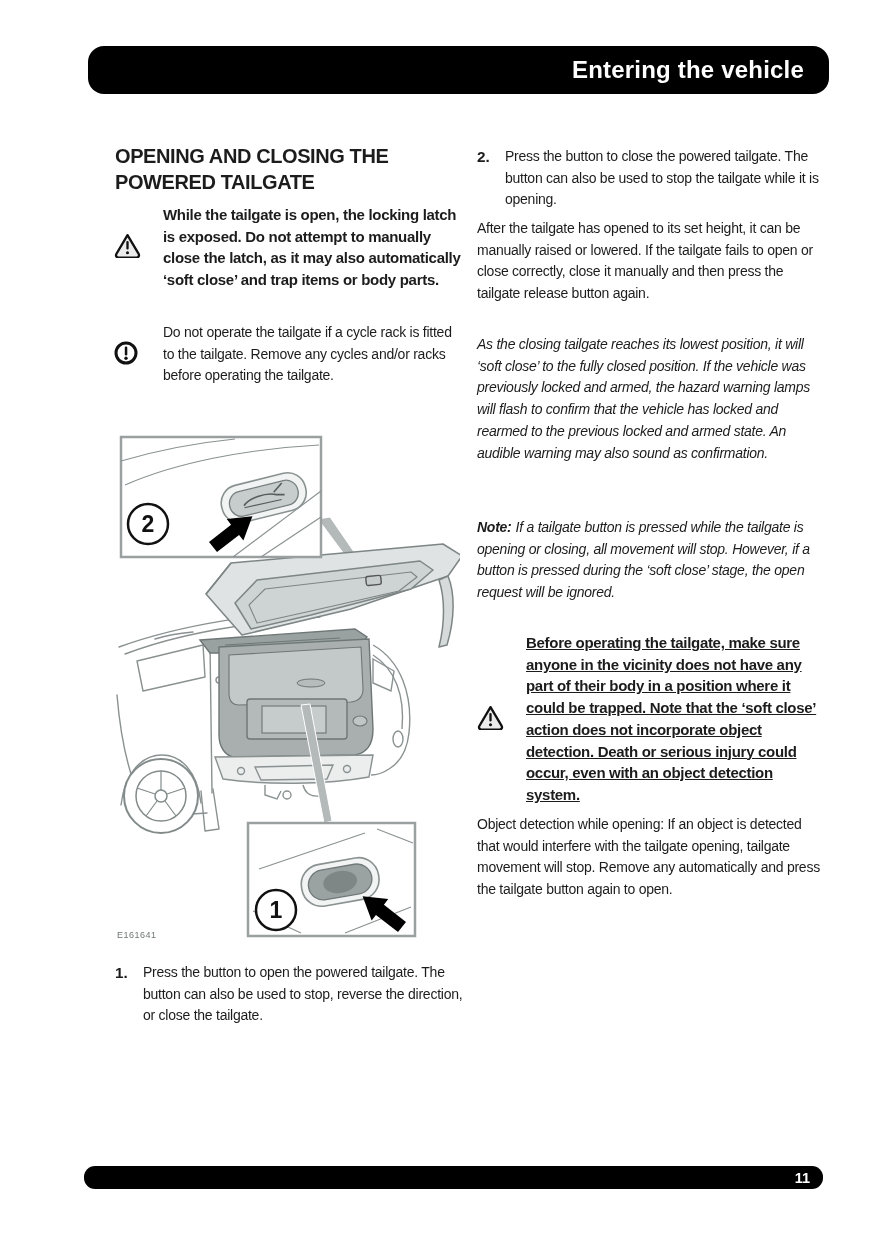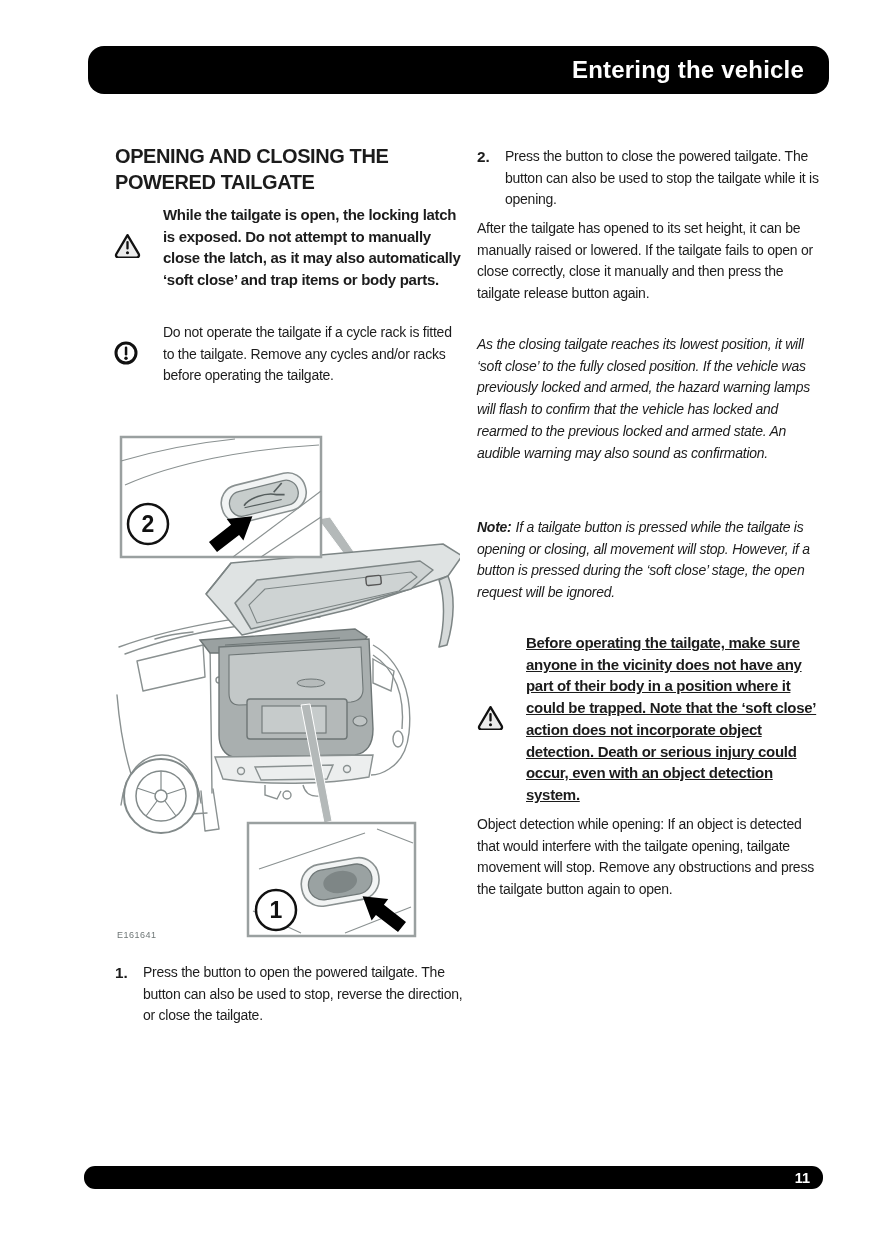--- a/index.html
+++ b/index.html
@@ -213,19 +213,19 @@
     <span class="icn">
       <svg width="27" height="25" viewBox="0 0 28 26">
         <path d="M14 2.2 L25.6 21.8 a2.6 2.6 0 0 1 -2.2 3.9 H4.6 A2.6 2.6 0 0 1 2.4 21.8 Z" fill="#ececec" stroke="#111" stroke-width="2.4" stroke-linejoin="round"></path>
         <rect x="12.8" y="8.2" width="2.4" height="9" rx="1.2" fill="#111"></rect>
         <circle cx="14" cy="20.6" r="1.6" fill="#111"></circle>
       </svg>
     </span>
     <p class="bold">Before operating the tailgate, make sure anyone in the vicinity does not have any part of their body in a position where it could be trapped. Note that the ‘soft close’ action does not incorporate object detection. Death or serious injury could occur, even with an object detection system.</p>
   </div>
 
-  <p class="abs" style="left:477px;top:814px;width:348px;">Object detection while opening: If an object is detected that would interfere with the tailgate opening, tailgate movement will stop. Remove any obstructions and press the tailgate button again to open.</p>
+  <p class="abs" style="left:477px;top:814px;width:348px;">Object detection while opening: If an object is detected that would interfere with the tailgate opening, tailgate movement will stop. Remove any automatically and press the tailgate button again to open.</p>
 
   <footer class="footerbar">
     <span>11</span>
   </footer>
 
 </div>
 
 </body></html>

